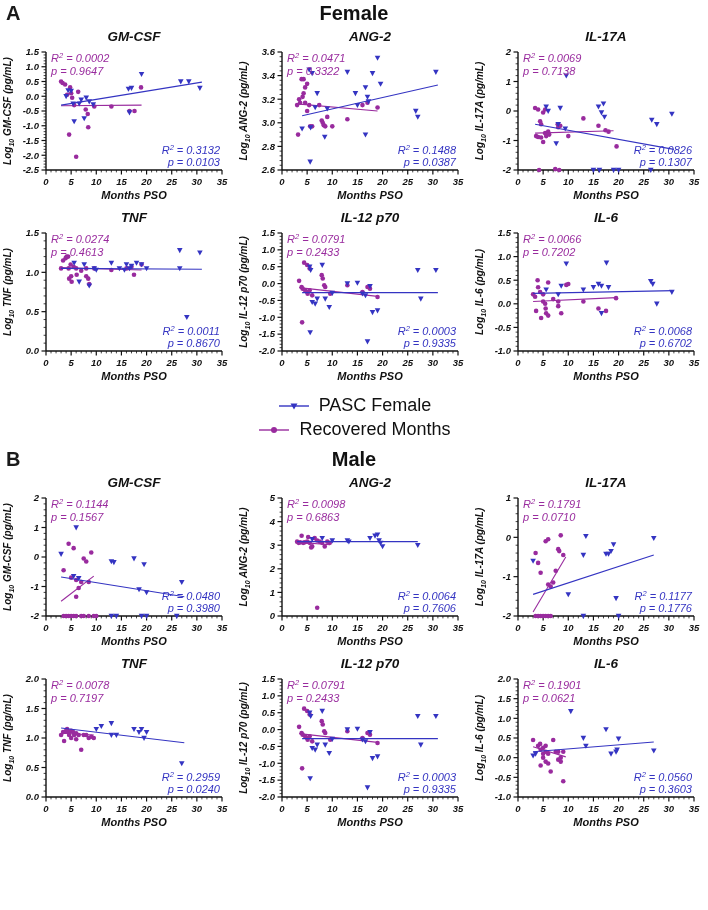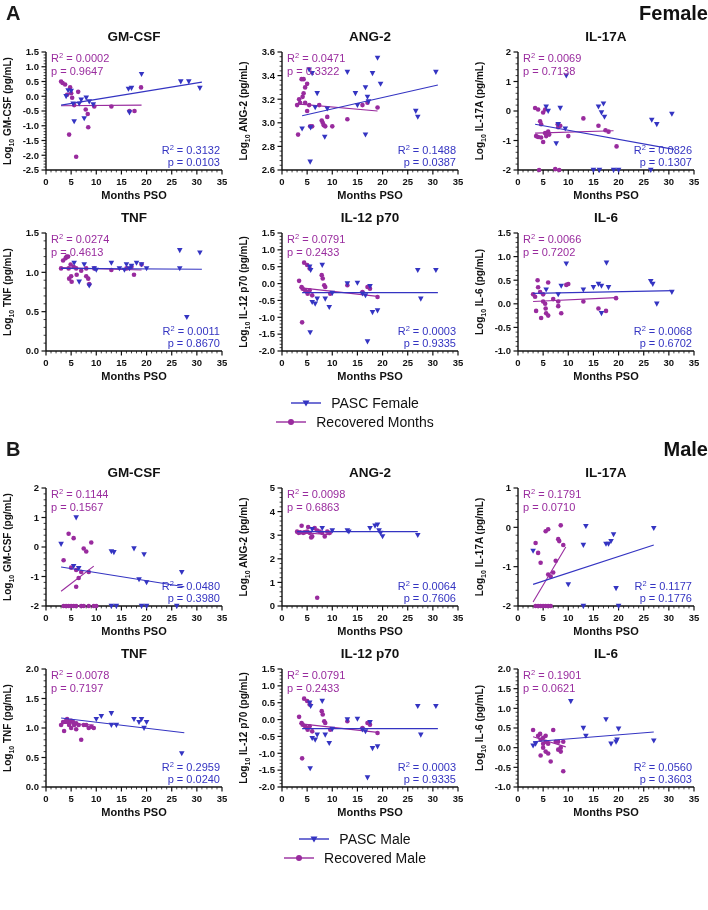--- a/index.html
+++ b/index.html
@@ -1,26 +1,26 @@
 <!DOCTYPE html>
 <html><head>
 <meta charset="utf-8">
 <style>
   html,body{margin:0;padding:0;background:#ffffff;}
   body{width:708px;height:910px;font-family:"Liberation Sans",sans-serif;overflow:hidden;}
   .page{width:708px;}
   .panel{position:relative;}
   .panel-header{position:relative;height:26px;}
   .panel-label{position:absolute;left:6px;top:2px;font-size:20px;font-weight:bold;color:#1a1a1a;}
-  .panel-title{margin:0;text-align:right;font-size:20px;font-weight:bold;color:#111;line-height:26px;}
-  .chart-grid{display:grid;grid-template-columns:repeat(3,236px);}
+  .panel-title{margin:0;text-align:center;font-size:20px;font-weight:bold;color:#111;line-height:26px;}
+  .chart-grid{display:grid;grid-template-columns:repeat(3,236px);font-style:italic;}
   .chart-cell{width:236px;height:181px;}
   .legend{display:flex;flex-direction:column;align-items:center;gap:3px;padding:7px 0 6px 0;}
   .legend-row{display:flex;align-items:center;gap:8px;}
-  .legend-row span{font-size:14px;color:#111;}
+  .legend-row span{font-size:18px;color:#111;}
   svg text{font-family:"Liberation Sans",sans-serif;}
 </style>
 </head>
 <body>
 
 <div class="page">
 
   <section class="panel">
     <div class="panel-header">
       <span class="panel-label">A</span>
@@ -1656,31 +1656,15 @@
               <path d="M142.26285714285711,94.6 L147.86285714285714,94.6 L145.06285714285713,99.7 Z" fill="#3434c2"></path>
               <path d="M143.77142857142854,83.58666666666666 L149.37142857142857,83.58666666666666 L146.57142857142856,88.68666666666667 Z" fill="#3434c2"></path>
               <path d="M178.97142857142856,95.38666666666667 L184.57142857142858,95.38666666666667 L181.77142857142857,100.48666666666668 Z" fill="#3434c2"></path>
             </g>
             <text x="51" y="36" text-anchor="start" font-size="11" fill="#992b9e"><tspan>R</tspan><tspan dy="-4" font-size="7.5">2</tspan><tspan dy="4"> = 0.1901</tspan></text>
             <text x="51" y="49" text-anchor="start" font-size="11" fill="#992b9e">p = 0.0621</text>
             <text x="220" y="128" text-anchor="end" font-size="11" fill="#3434c2"><tspan>R</tspan><tspan dy="-4" font-size="7.5">2</tspan><tspan dy="4"> = 0.0560</tspan></text>
             <text x="220" y="140" text-anchor="end" font-size="11" fill="#3434c2">p = 0.3603</text>
           </svg></div>
     </div>
-    <div class="legend">
-      <div class="legend-row">
-        <svg width="34" height="12">
-          <line x1="2" y1="6" x2="32" y2="6" stroke-width="1.4" stroke="#3434c2"></line>
-          <path d="M13.5,3.4 L20.5,3.4 L17,9.4 Z" fill="#3434c2"></path>
-        </svg>
-        <span>PASC Male</span>
-      </div>
-      <div class="legend-row">
-        <svg width="34" height="12">
-          <line x1="2" y1="6" x2="32" y2="6" stroke-width="1.4" stroke="#992b9e"></line>
-          <circle cx="17" cy="6" r="3" fill="#992b9e"></circle>
-        </svg>
-        <span>Recovered Male</span>
-      </div>
-    </div>
   </section>
 
 </div>
 
 </body></html>

